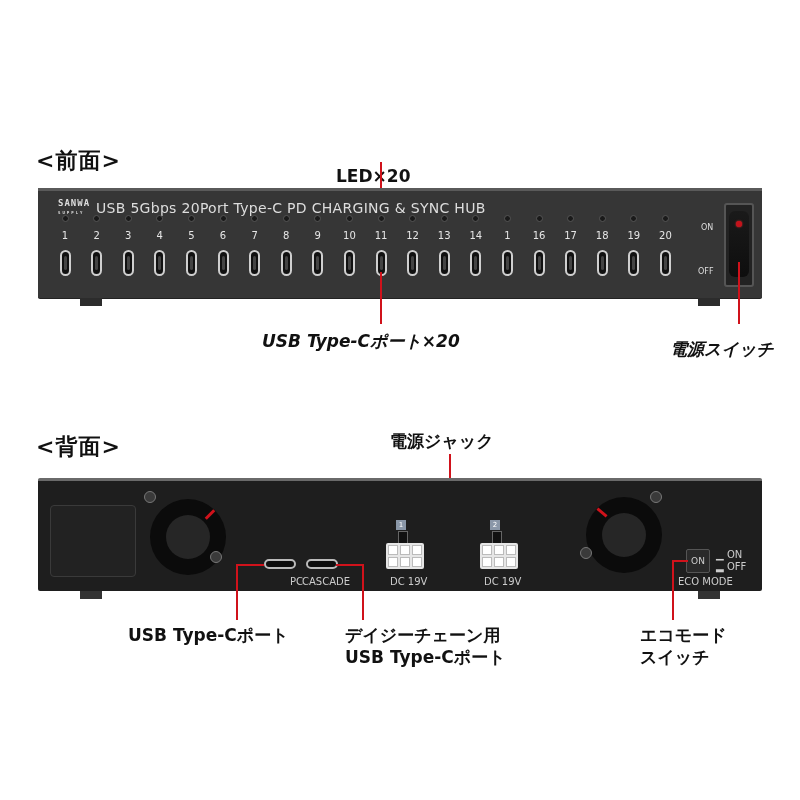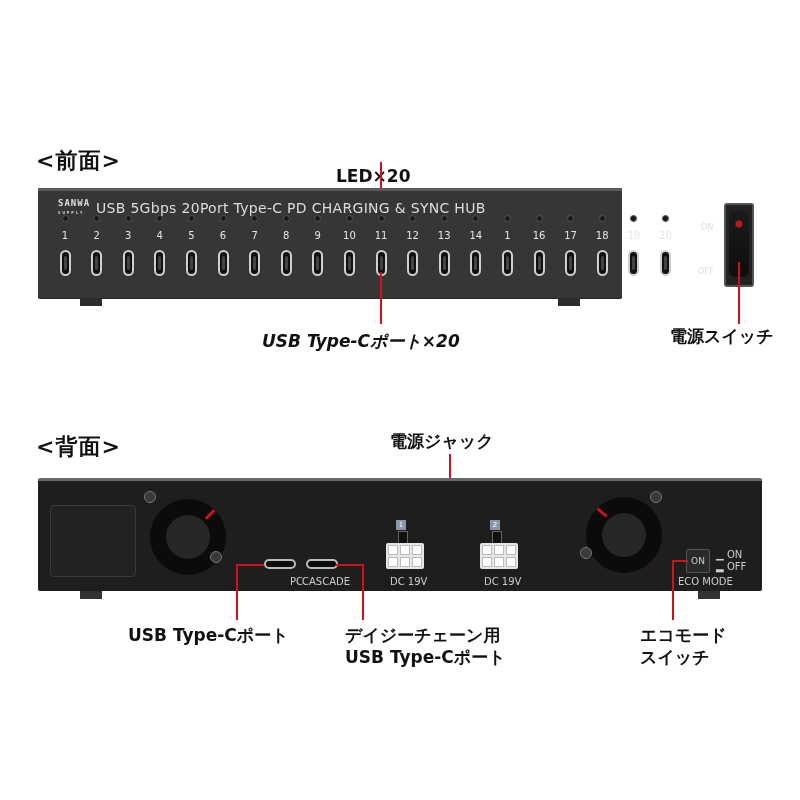--- a/index.html
+++ b/index.html
@@ -4,21 +4,21 @@
 <style>
   html, body { margin:0; padding:0; }
   body { width:800px; height:800px; background:#ffffff; position:relative; overflow:hidden; font-family:"DejaVu Sans", sans-serif; color:#111; }
   .abs { position:absolute; }
   .section-title { font-size:22px; font-weight:bold; letter-spacing:1px; }
   .callout { font-size:17px; font-weight:bold; line-height:22px; white-space:nowrap; }
   .red-v { position:absolute; width:2px; background:#d0121b; }
   .red-h { position:absolute; height:2px; background:#d0121b; }
 
   
-  .front-panel { left:38px; top:188px; width:584px; height:110px; background:linear-gradient(#4a4a4a 0, #3a3a3a 3px, #333 100%); border-radius:2px; box-shadow:0 1px 0 #222; }
+  .front-panel { left:38px; top:188px; width:724px; height:110px; background:linear-gradient(#4a4a4a 0, #3a3a3a 3px, #333 100%); border-radius:2px; box-shadow:0 1px 0 #222; }
   .front-face { position:absolute; left:0; top:0; right:0; bottom:0; background:#363636; border-top:3px solid #5a5a5a; }
   .brand { position:absolute; left:20px; top:8px; color:#ddd; font-family:"DejaVu Sans Mono", monospace; font-size:9px; line-height:8px; font-weight:bold; letter-spacing:1px; }
   .brand-sub { font-size:4px; letter-spacing:2px; display:block; margin-top:2px; }
   .model-text { position:absolute; left:58px; top:9px; color:#ddd; font-size:14px; letter-spacing:0.3px; }
   .port-col { position:absolute; top:24px; width:24px; text-align:center; }
   .led { width:5px; height:5px; border-radius:50%; background:#1a1a1a; border:1px solid #555; margin:0 auto; }
   .port-num { color:#e6e6e6; font-size:10px; margin-top:8px; height:12px; }
   .usbc { width:11px; height:26px; margin:8px auto 0; border:2px solid #cfcfcf; border-radius:6px; background:#111; box-sizing:border-box; position:relative; }
   .usbc::after { content:""; position:absolute; left:2px; right:2px; top:4px; bottom:4px; background:#444; border-radius:2px; }
   .foot { position:absolute; background:#2c2c2c; height:8px; width:22px; }
@@ -170,21 +170,21 @@
     </div>
   </div>
   <div class="foot" style="left:42px;bottom:-8px;"></div>
   <div class="foot" style="right:42px;bottom:-8px;"></div>
 </div>
 
 <div class="red-v" style="left:380px;top:272px;height:52px;"></div>
 <div class="abs callout" style="left:262px;top:330px;font-style:italic;">USB Type-Cポート×20</div>
 
 <div class="red-v" style="left:738px;top:262px;height:62px;"></div>
-<div class="abs callout" style="left:670px;top:325px;">電源スイッチ</div>
+<div class="abs callout" style="left:670px;top:338px;font-style:italic;">電源スイッチ</div>
 
 <div class="abs section-title" style="left:36px;top:432px;">&lt;背面&gt;</div>
 
 <div class="abs callout" style="left:390px;top:430px;">電源ジャック</div>
 <div class="red-v" style="left:449px;top:454px;height:52px;"></div>
 <div class="red-h" style="left:410px;top:505px;width:78px;"></div>
 <div class="red-v" style="left:410px;top:505px;height:36px;"></div>
 <div class="red-v" style="left:486px;top:505px;height:36px;"></div>
 
 <div class="abs rear-panel">

